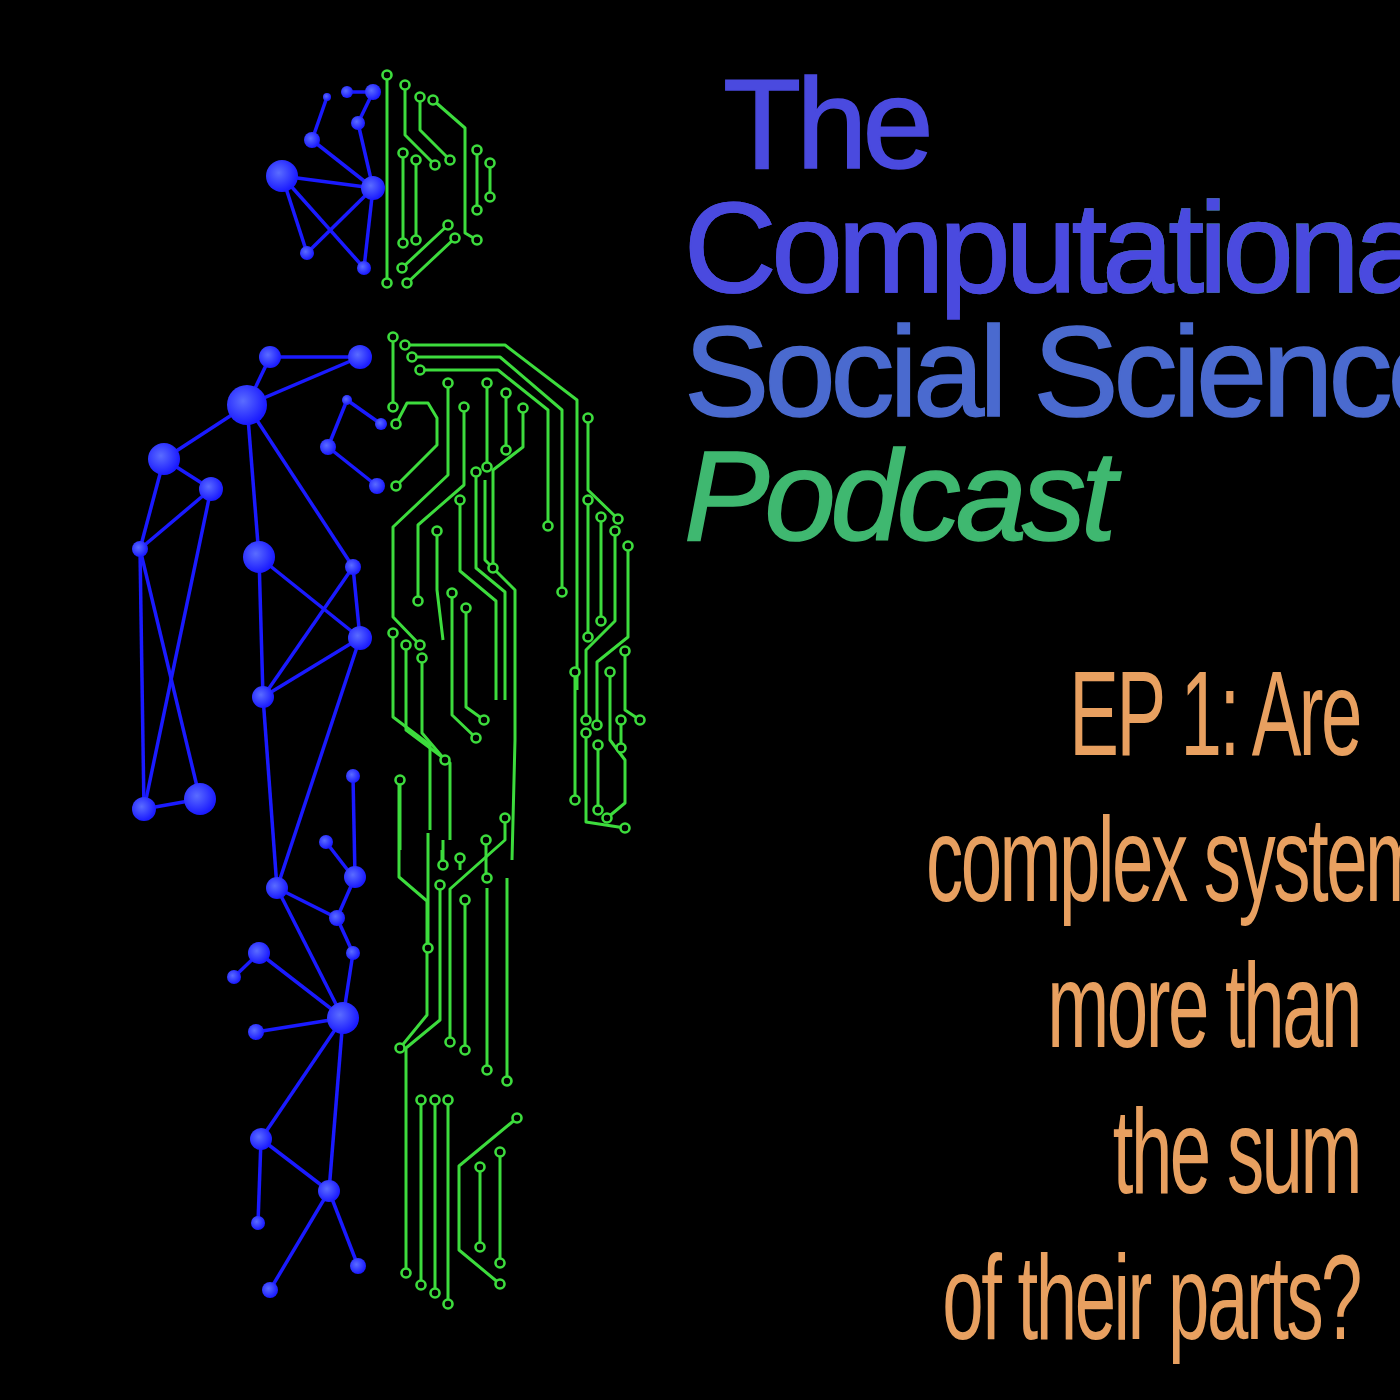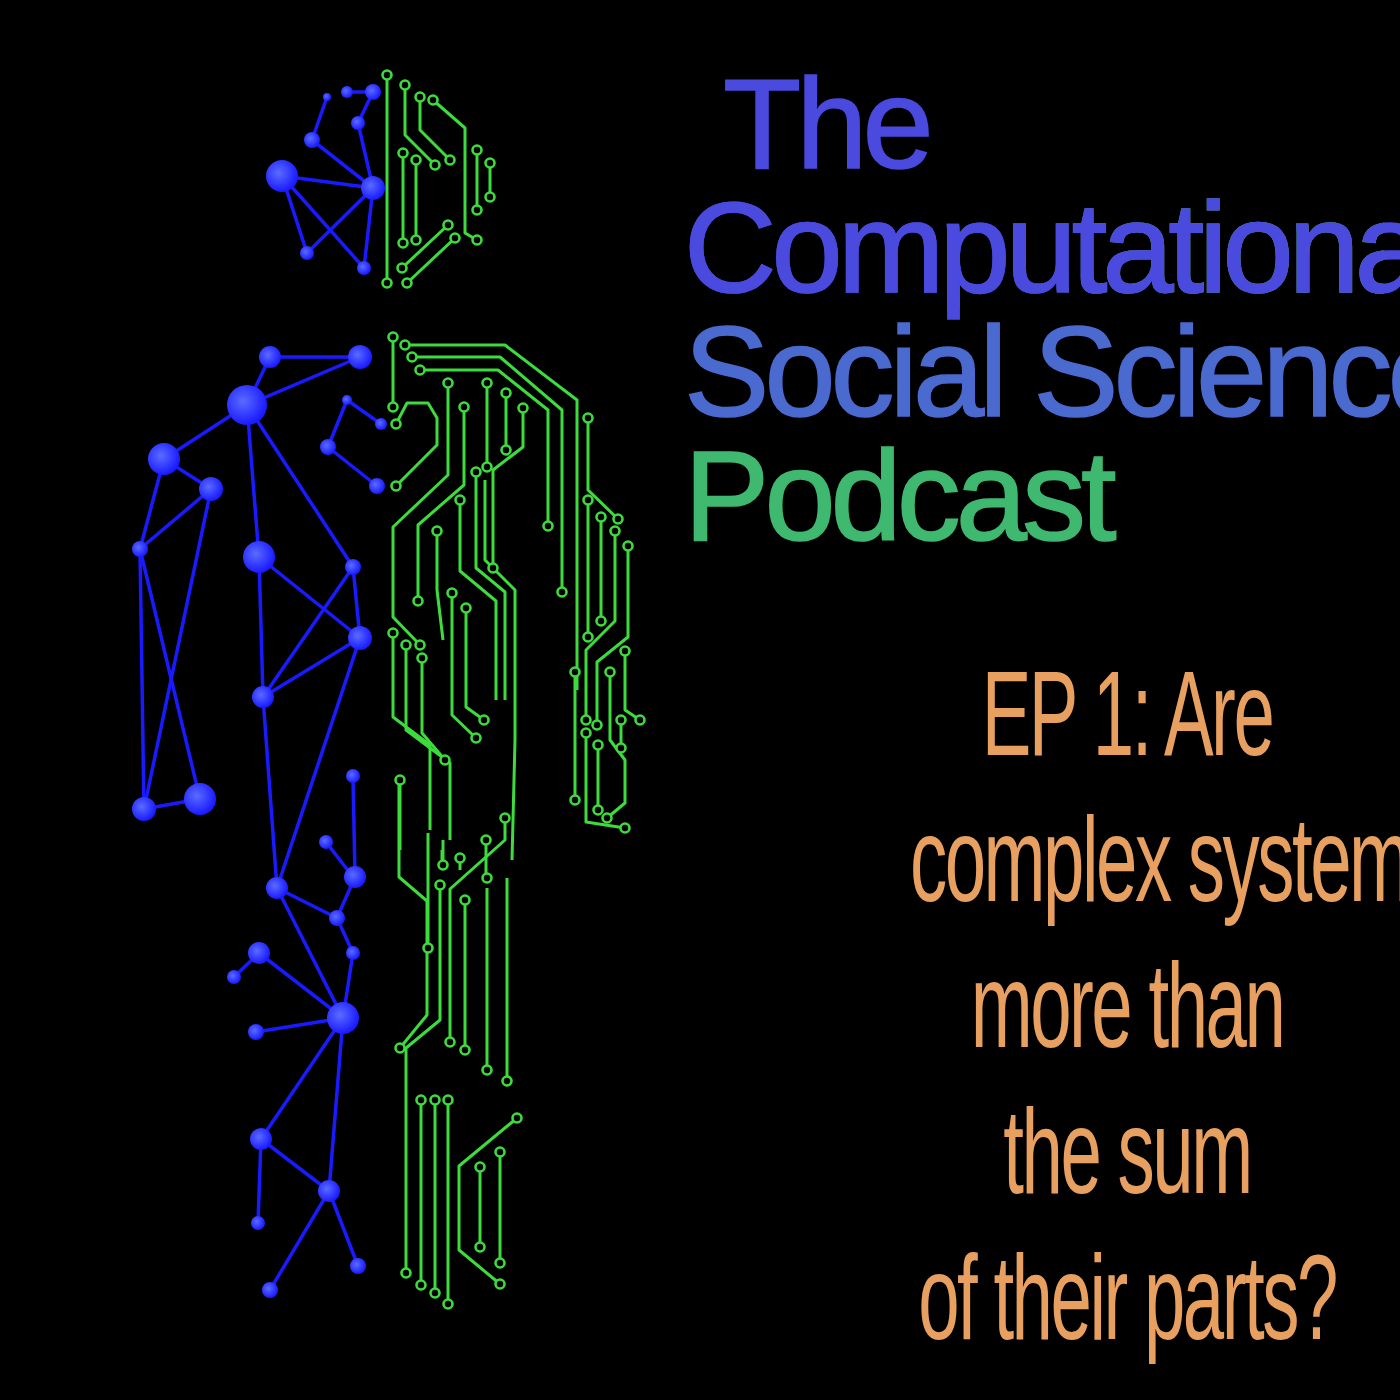--- a/index.html
+++ b/index.html
@@ -11,22 +11,22 @@
     font-weight: 100;
     font-size: 128px;
     line-height: 124px;
     letter-spacing: -5px;
     white-space: nowrap;
     color: transparent;
     -webkit-text-stroke: 1.6px currentColor;
     margin: 0;
   }
   .episode-block {
-    position: absolute; right: 56px; top: 640px; width: 700px;
-    text-align: center;
+    position: absolute; right: 40px; top: 640px; width: 700px;
+    text-align: right;
   }
   .episode-line {
     font-family: "Liberation Sans Narrow", "Liberation Sans", sans-serif;
     font-stretch: condensed;
     font-size: 120px;
     line-height: 146px;
     letter-spacing: -4px;
     white-space: nowrap;
     color: #e8a060;
     transform: scaleX(0.62);
@@ -307,21 +307,21 @@
       <circle cx="480" cy="1247" r="4.5"></circle>
     <circle cx="500" cy="1152" r="4.5"></circle>
       <circle cx="500" cy="1263" r="4.5"></circle>
   </g>
 </svg>
 
 <div class="title-block">
   <div class="title-line" style="color:#4a4adf;margin-left:39px;">The</div>
   <div class="title-line" style="color:#4a4adf; background: linear-gradient(90deg,#4a4adf 0%,#4a4adf 50%,#5a8fb0 58%,#3fd13f 72%,#3fd13f 100%); -webkit-background-clip:text; background-clip:text; color:#4a4adf;">Computational</div>
   <div class="title-line" style="color:#4a6acf;">Social Science</div>
-  <div class="title-line" style="color:#3fb870;">Podcast</div>
+  <div class="title-line" style="color:#3fb870;font-style:italic;">Podcast</div>
 </div>
 
 <div class="episode-block">
   <div class="episode-line">EP 1: Are</div>
   <div class="episode-line">complex systems</div>
   <div class="episode-line">more than</div>
   <div class="episode-line">the sum</div>
   <div class="episode-line">of their parts?</div>
 </div>
 

